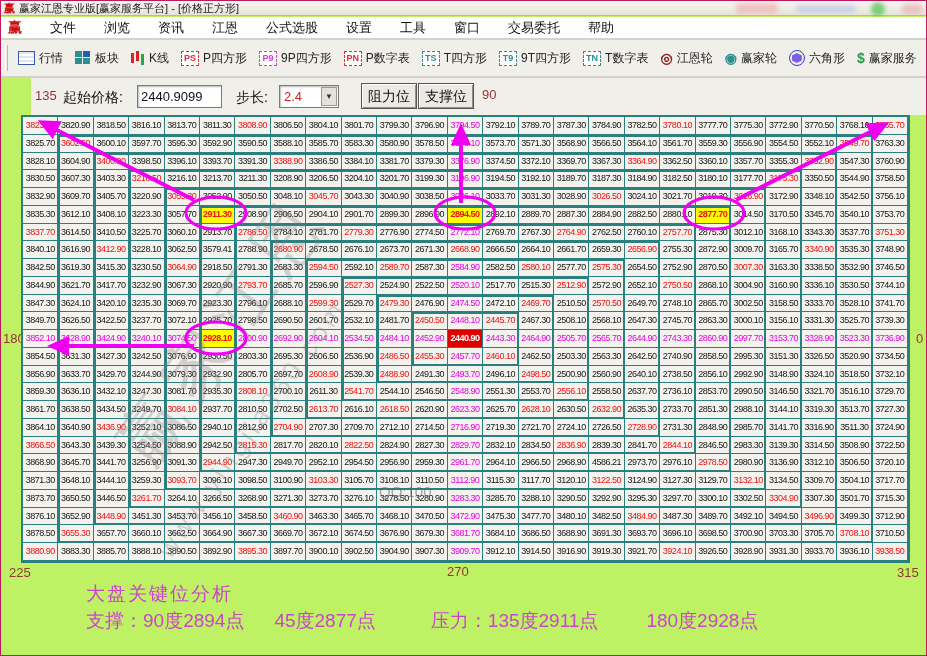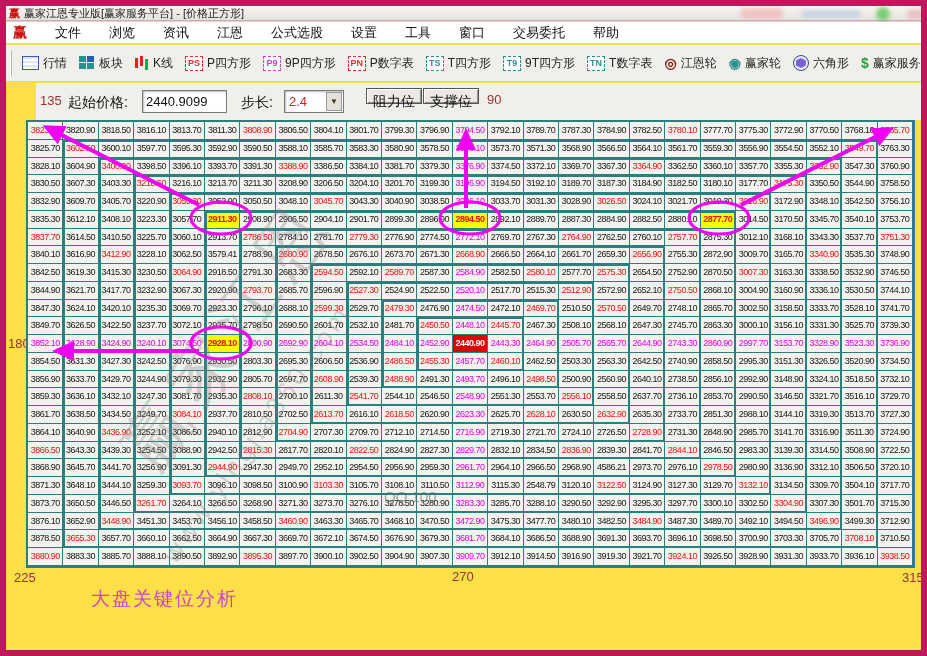--- a/index.html
+++ b/index.html
@@ -1,21 +1,21 @@
 <!DOCTYPE html>
 <html style="--teal: #2a7f7f; --cellbg: #f4f2ed; --red: #ee1010; --mag: #e800e8; --blk: #151515; --ylw: #ffff00; --ctrbg: #dd0000; --ctrtx: #ffffff; --lbl: #993333; --anno: #f000f0;"><head>
 <meta charset="utf-8">
 <style>
   :root{
     --teal:#2a7f7f; --cellbg:#f4f2ed; --red:#ee1010; --mag:#e800e8; --blk:#151515;
     --ylw:#ffff00; --ctrbg:#dd0000; --ctrtx:#ffffff; --lbl:#993333; --anno:#f000f0; --foot:#cc44cc;
   }
   *{margin:0;padding:0;box-sizing:border-box;}
   body{font-family:"Liberation Sans",sans-serif;background:#d8d8d8;}
-  #win{position:relative;width:927px;height:656px;background:#fde047;border:6px solid #be185d;overflow:hidden;}
+  #win{position:relative;width:927px;height:656px;background:#bef264;border:1px solid #be185d;overflow:hidden;}
   
   #titlebar{position:absolute;left:0;top:0;width:100%;height:15px;background:linear-gradient(#f7f5f0,#e6e3db);border-bottom:1px solid #b8b5ad;font-size:11px;line-height:15px;color:#222;}
   #titlebar .tlogo{color:#cc1111;font-weight:bold;margin:0 4px 0 3px;}
   .blob{position:absolute;filter:blur(2px);opacity:.65;border-radius:4px;}
   
   #menubar{position:absolute;left:0;top:16px;width:100%;height:22px;background:#ffffff;border-bottom:1px solid #d6d3cb;display:flex;align-items:center;font-size:13px;color:#111;}
   #menubar .mlogo{color:#cc1111;font-weight:bold;font-size:14px;margin:0 14px 0 7px;}
   .menu-item{padding:0 14px;cursor:default;}
   
   #toolbar{position:absolute;left:0;top:39px;width:100%;height:37px;background:#f1efe9;border-bottom:1px solid #d0cec6;display:flex;align-items:center;font-size:12px;color:#222;}
@@ -34,21 +34,21 @@
   .icon-k i:nth-child(3){left:10px;top:3px;bottom:0;background:#22aa44;}
   .icon-hexwrap{width:16px;height:16px;border:1px solid #3040c0;border-radius:50%;display:inline-flex;align-items:center;justify-content:center;}
   .icon-hex{width:10px;height:10px;background:#7a5fe0;clip-path:polygon(50% 0,100% 25%,100% 75%,50% 100%,0 75%,0 25%);}
   
   #controls{position:absolute;left:0;top:77px;width:100%;height:37px;background:#f1efe9;font-size:14px;color:#111;margin-left:30px;}
   .ctl-label{position:absolute;top:11px;}
   #start-input{position:absolute;left:106px;top:7px;width:85px;height:23px;border:1px solid #7a7a7a;box-shadow:inset 1px 1px 2px #bbb;background:#fff;font-size:13px;padding-left:3px;font-family:"Liberation Sans",sans-serif;color:#111;}
   #step-combo{position:absolute;left:248px;top:7px;width:60px;height:23px;border:1px solid #7a7a7a;background:#fff;box-shadow:inset 1px 1px 2px #bbb;}
   #step-combo .val{position:absolute;left:4px;top:3px;font-size:13px;color:#cc2222;}
   #step-combo .drop{position:absolute;right:1px;top:1px;bottom:1px;width:16px;background:#e4e1da;border:1px solid #999;font-size:8px;color:#333;display:flex;align-items:center;justify-content:center;}
-  .bevel-btn{position:absolute;top:5px;height:16px;background:#ece9e2;border:1px solid #555;box-shadow:inset 1px 1px 0 #fff,inset -1px -1px 0 #909090;font-size:14px;color:#111;text-align:center;line-height:24px;}
+  .bevel-btn{position:absolute;top:5px;height:26px;background:#ece9e2;border:1px solid #555;box-shadow:inset 1px 1px 0 #fff,inset -1px -1px 0 #909090;font-size:14px;color:#111;text-align:center;line-height:24px;}
   #btn-resist{left:330px;width:56px;}
   #btn-support{left:387px;width:56px;}
   #analysis-title{position:absolute;left:505px;top:6px;font-size:18px;color:#cc33cc;letter-spacing:2px;}
   .corner-label{position:absolute;font-size:13px;color:var(--lbl);}
   
   #grid{position:absolute;left:20px;top:114px;width:889px;height:448px;border:2px solid var(--teal);background:var(--teal);display:grid;grid-template-columns:repeat(25,1fr);grid-template-rows:repeat(25,1fr);}
   .cell{background:var(--cellbg);border-right:1px solid var(--teal);border-bottom:1px solid var(--teal);font-size:9px;letter-spacing:-0.5px;line-height:16px;text-align:center;white-space:nowrap;overflow:hidden;color:var(--blk);}
   .cell.c-red{color:var(--red);}
   .cell.c-mag{color:var(--mag);}
   .cell.c-yellow{background:var(--ylw);color:var(--red);font-weight:bold;}
@@ -716,21 +716,21 @@
       <div class="cell c-red">3093.70</div>
       <div class="cell">3096.10</div>
       <div class="cell">3098.50</div>
       <div class="cell">3100.90</div>
       <div class="cell c-red">3103.30</div>
       <div class="cell">3105.70</div>
       <div class="cell">3108.10</div>
       <div class="cell">3110.50</div>
       <div class="cell c-mag">3112.90</div>
       <div class="cell">3115.30</div>
-      <div class="cell">2548.79</div>
+      <div class="cell">3117.70</div>
       <div class="cell">3120.10</div>
       <div class="cell c-red">3122.50</div>
       <div class="cell">3124.90</div>
       <div class="cell">3127.30</div>
       <div class="cell">3129.70</div>
       <div class="cell c-red">3132.10</div>
       <div class="cell">3134.50</div>
       <div class="cell">3309.70</div>
       <div class="cell">3504.10</div>
       <div class="cell">3717.70</div>
@@ -861,14 +861,15 @@
     <ellipse cx="464" cy="212" rx="30" ry="16" fill="none" stroke="#f000f0" stroke-width="3"></ellipse>
     <ellipse cx="713" cy="212" rx="30" ry="16" fill="none" stroke="#f000f0" stroke-width="3"></ellipse>
     <ellipse cx="215" cy="337" rx="30" ry="16" fill="none" stroke="#f000f0" stroke-width="3"></ellipse>
     <line x1="193" y1="199" x2="42" y2="122" stroke="#f000f0" stroke-width="4" marker-end="url(#ah)"></line>
     <line x1="460" y1="202" x2="460" y2="128" stroke="#f000f0" stroke-width="4" marker-end="url(#ah)"></line>
     <line x1="735" y1="199" x2="883" y2="124" stroke="#f000f0" stroke-width="4" marker-end="url(#ah)"></line>
     <line x1="193" y1="345" x2="52" y2="345" stroke="#f000f0" stroke-width="4" marker-end="url(#ah)"></line>
   </svg>
 
   <div id="footer-title">大盘关键位分析</div>
+  <div id="footer-levels"><span style="margin-right: 0px;">支撑：</span><span style="margin-right: 30px;">90度2894点</span><span style="margin-right: 55px;">45度2877点</span><span style="margin-right: 0px;">压力：</span><span style="margin-right: 48px;">135度2911点</span><span style="margin-right: 0px;">180度2928点</span></div>
 
 </div>
 
 </body></html>

